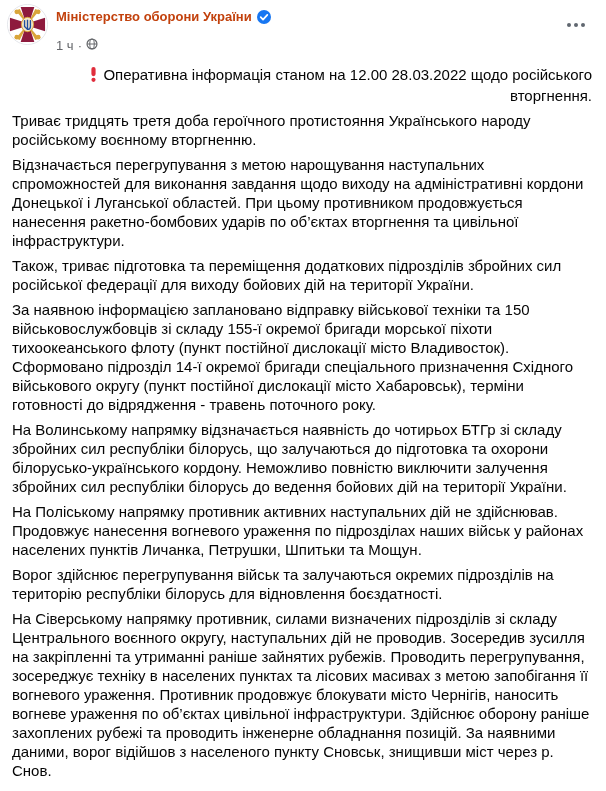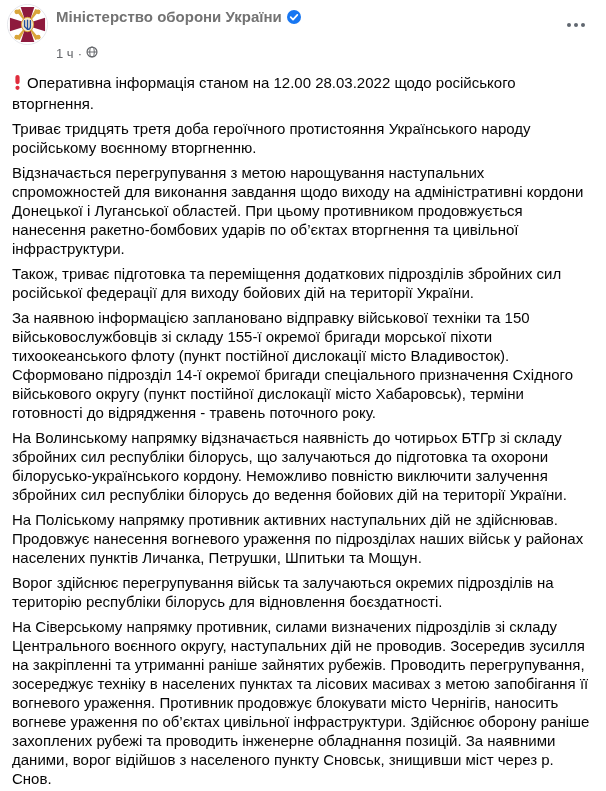--- a/index.html
+++ b/index.html
@@ -24,54 +24,54 @@
     flex: 0 0 auto;
     border: 1px solid #e4e6eb;
     background: #ffffff;
     cursor: pointer;
     overflow: hidden;
   }
   .avatar svg { display: block; }
   .header-text { margin-left: 8px; flex: 1 1 auto; min-width: 0; }
   .name-row { display: flex; align-items: center; gap: 5px; padding-top: 3px; }
   .page-name {
-    font-size: 15px;
+    font-size: 13px;
     font-weight: 700;
-    color: #737373;
+    color: #c2410c;
     line-height: 19px;
     cursor: pointer;
     white-space: nowrap;
   }
   .verified { display: inline-flex; align-items: center; }
   .meta-row {
     display: flex;
     align-items: center;
     gap: 4px;
-    margin-top: 20px;
+    margin-top: 12px;
     font-size: 13px;
     color: #65676b;
     line-height: 16px;
   }
   .meta-row .timestamp { cursor: pointer; }
   .more-btn {
     flex: 0 0 auto;
     padding: 8px 6px 4px 6px;
     margin-top: 2px;
     cursor: pointer;
     border-radius: 50%;
   }
   
   .body {
     padding: 9px 14px 6px 12px;
     font-size: 15px;
     line-height: 19px;
     color: #050505;
   }
   .body p { margin: 0 0 6px 0; }
-  .lead { display: block; }
+  .lead { display: block; text-align: right; }
   .excl {
     display: inline-block;
     vertical-align: -2px;
     margin-right: 4px;
   }
 </style>
 </head>
 <body>
 
 <div class="post">

